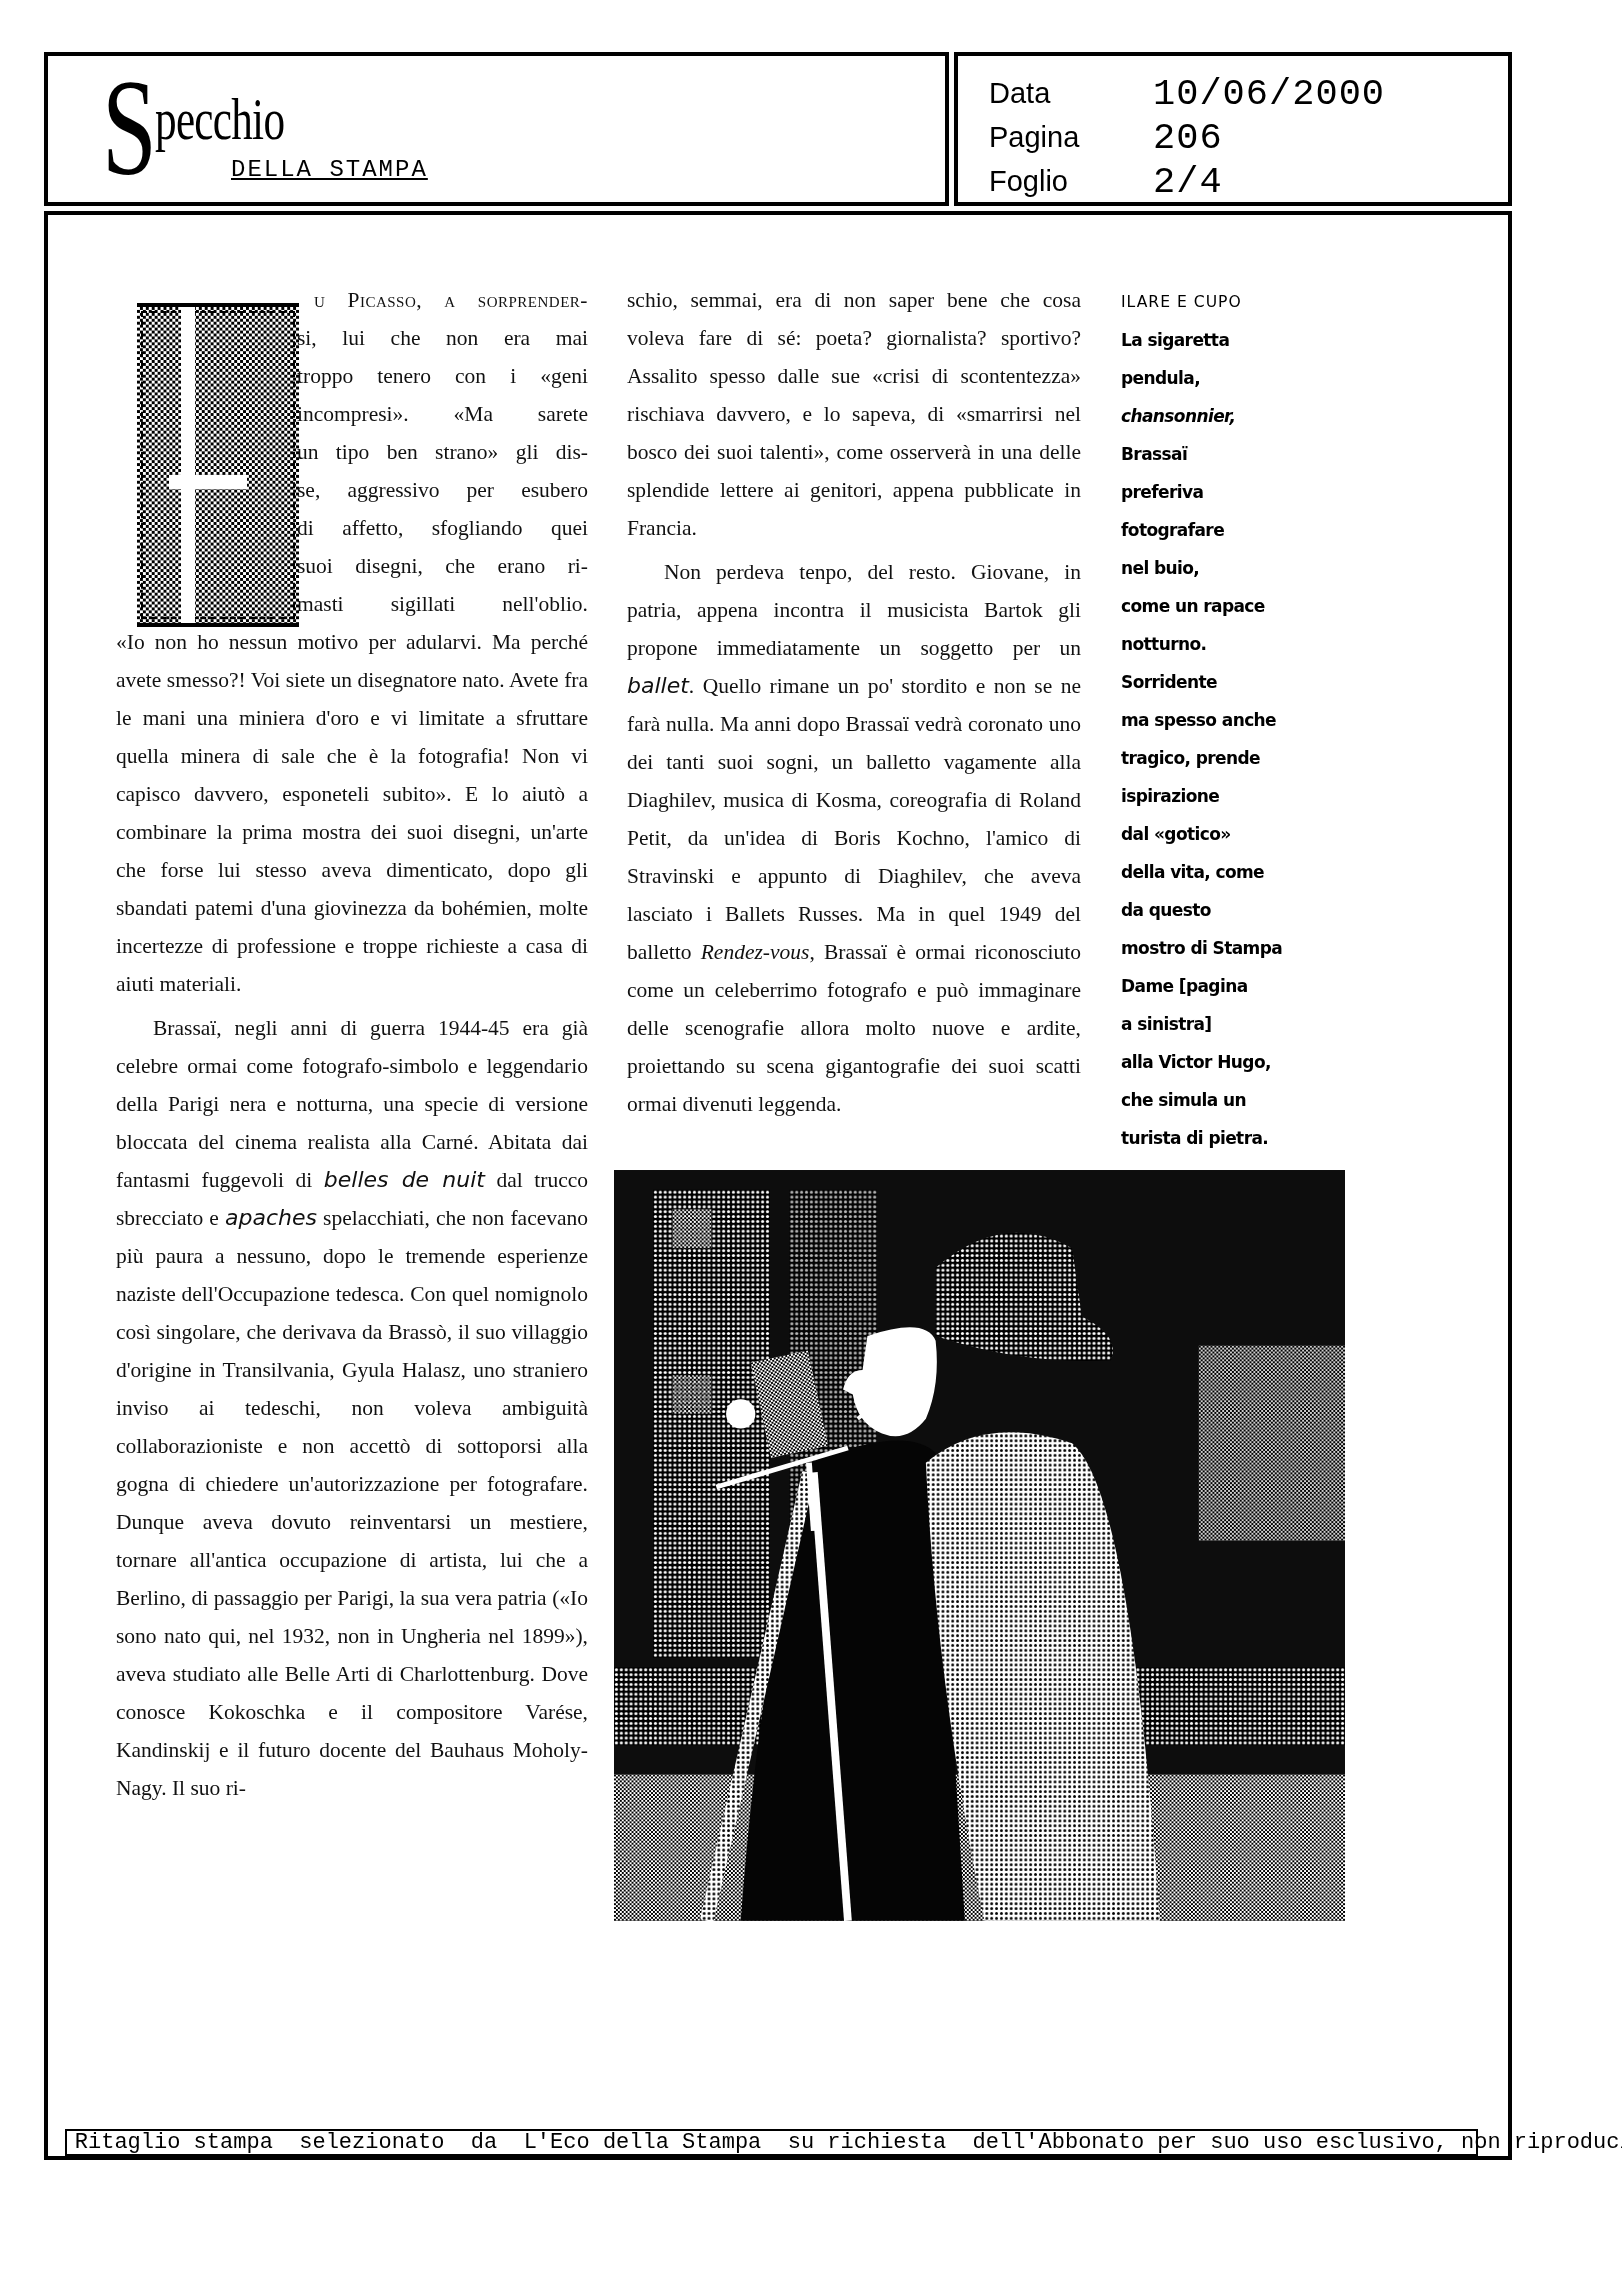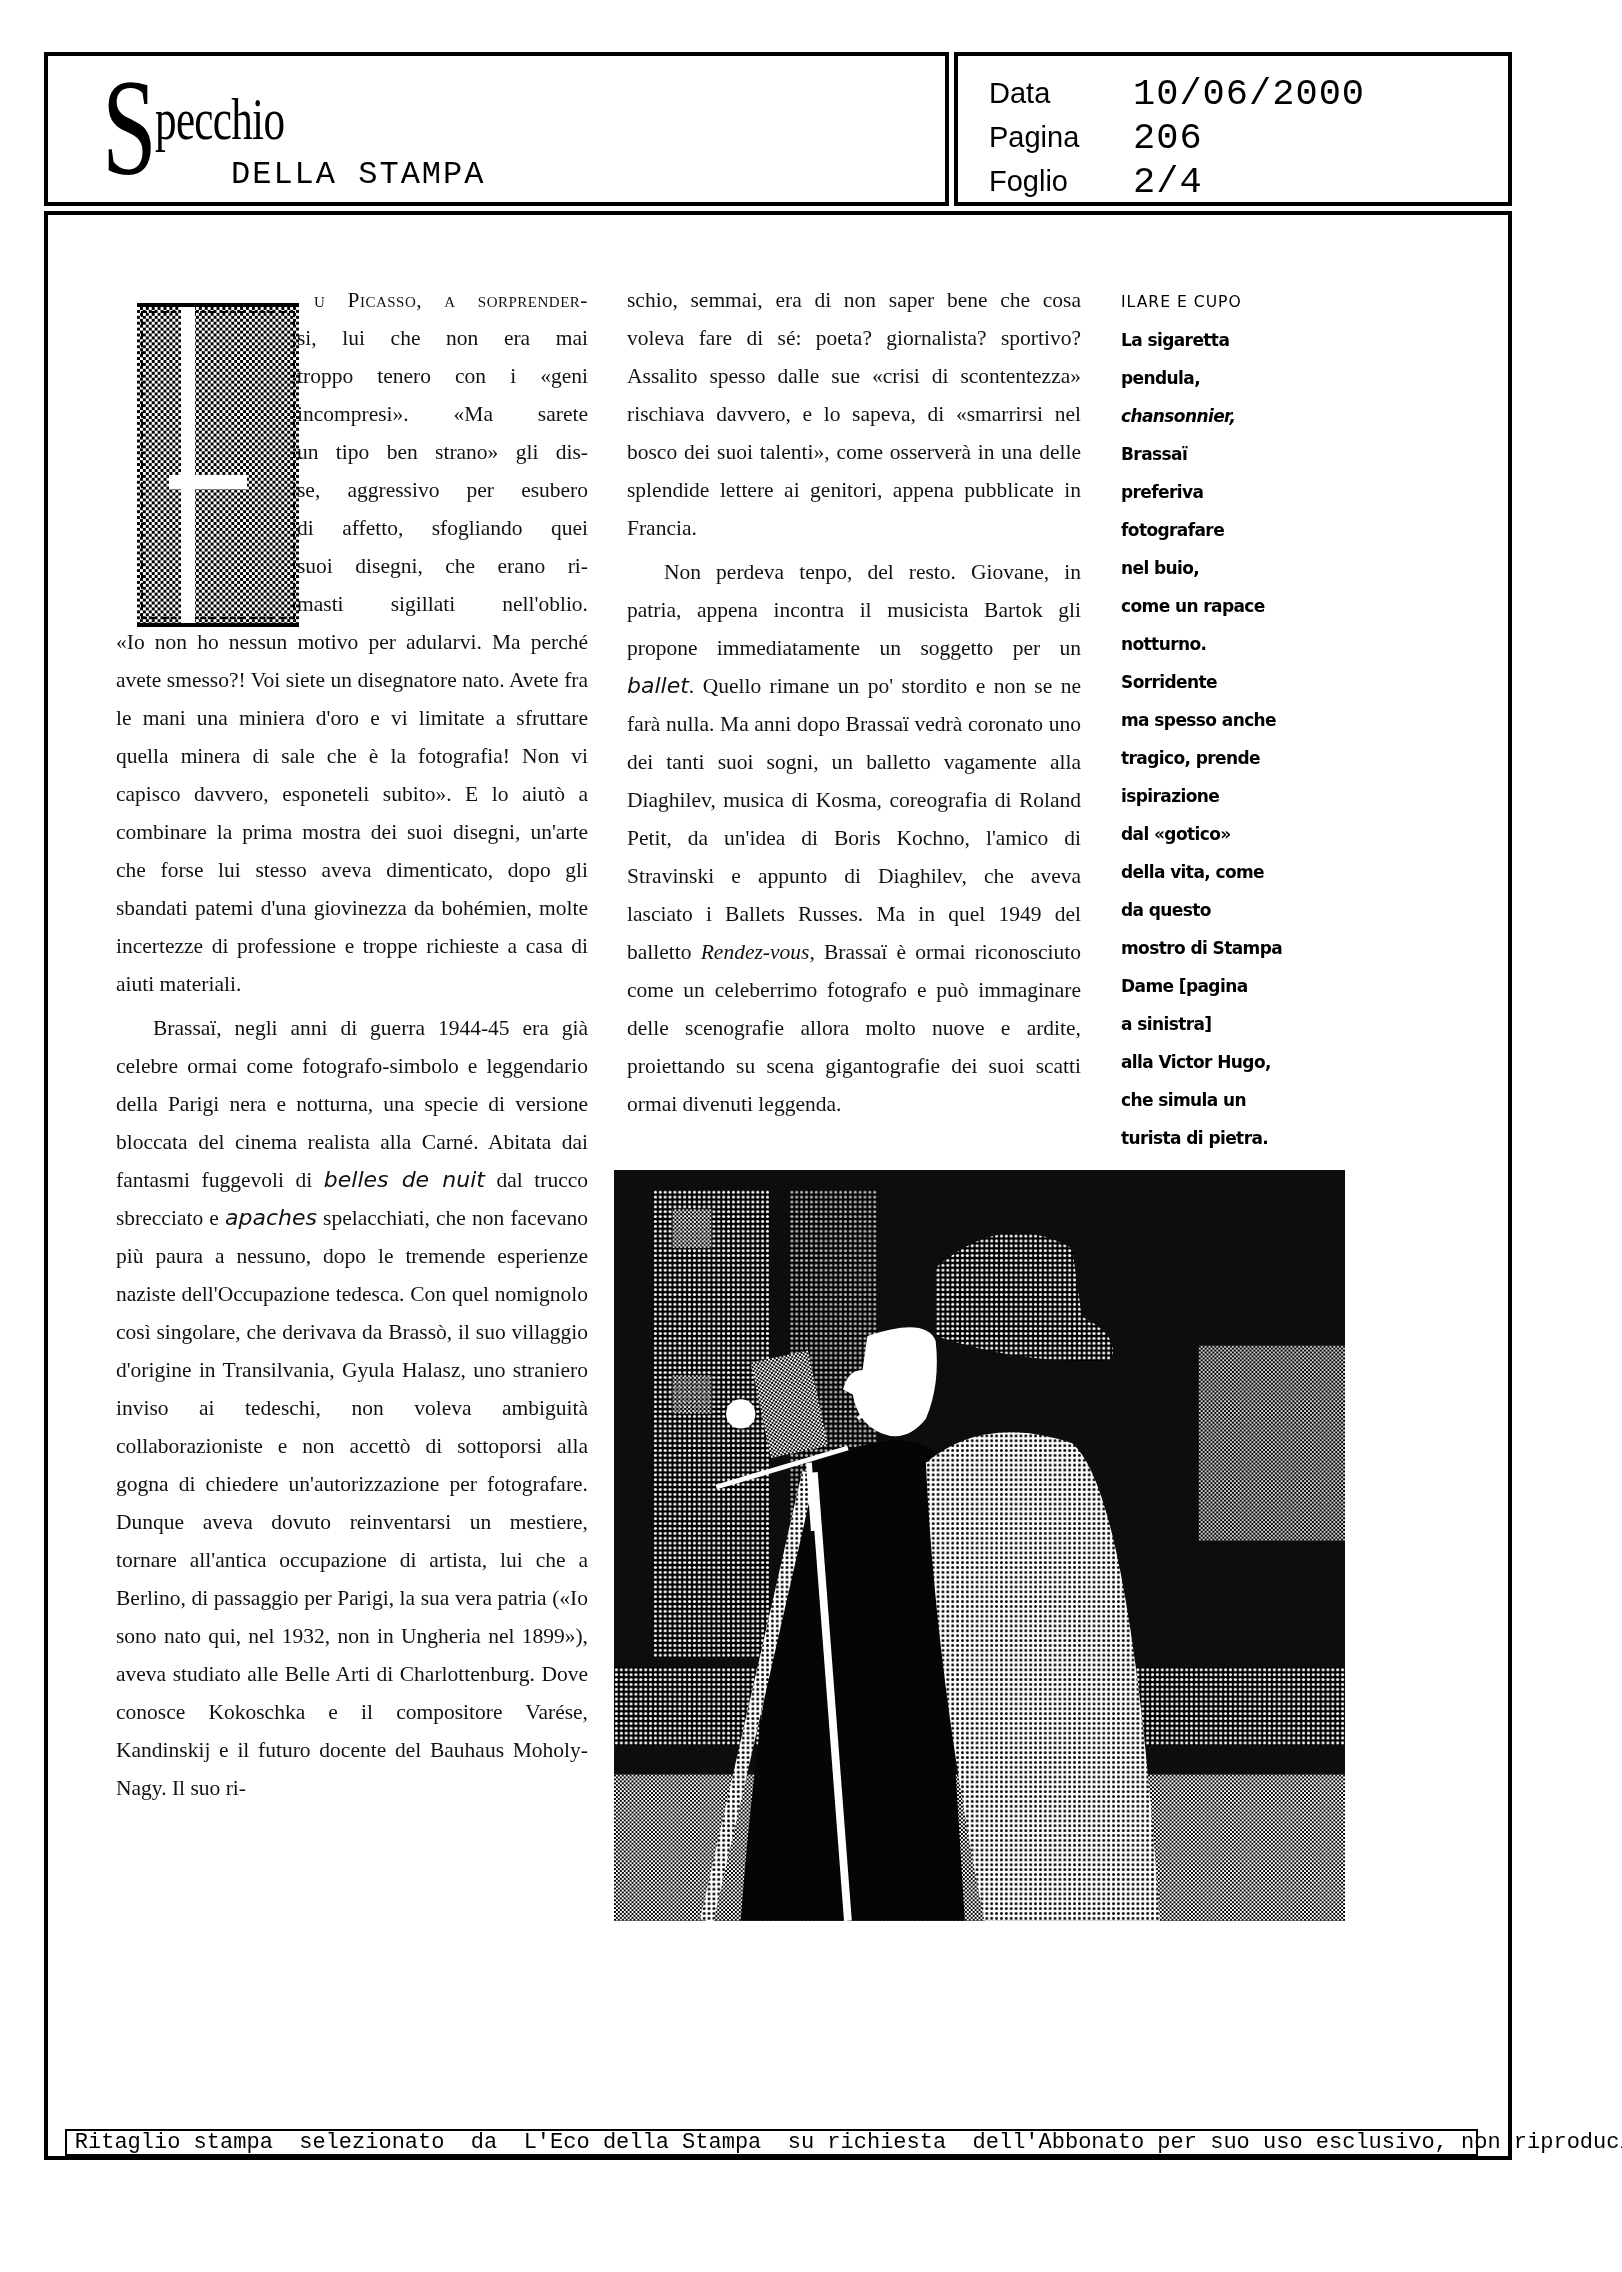--- a/index.html
+++ b/index.html
@@ -7,25 +7,25 @@
 
   .box { position: absolute; border: 4.9px solid #000; box-sizing: border-box; background: #fff; }
 
   
   #masthead { left: 44px; top: 52px; width: 905px; height: 154px; }
   .mast-S { position: absolute; left: 54px; top: 3.9px; font-family: "Liberation Serif", serif;
             font-size: 137px; line-height: 137px; font-weight: normal; transform: scaleX(0.72); transform-origin: left top; }
   .mast-rest { position: absolute; left: 107px; top: 33px; font-family: "Liberation Serif", serif;
                font-size: 60px; line-height: 60px; transform: scaleX(0.72); transform-origin: left top; letter-spacing: -1px; }
   .mast-sub { position: absolute; left: 183px; top: 100px; font-family: "Liberation Mono", monospace;
-              font-size: 32px; letter-spacing: 2px; }
+              font-size: 24px; letter-spacing: 2px; text-decoration: underline; }
 
   
   #meta { left: 954px; top: 52px; width: 558px; height: 154px; padding: 15.6px 0 0 31px; }
-  .meta-row { display: flex; height: 44px; align-items: center; }
+  .meta-row { display: flex; height: 44px; align-items: center; gap: 20px; }
   .meta-label { width: 144px; font-family: "Liberation Sans", sans-serif; font-size: 29px; }
   .meta-value { font-family: "Liberation Mono", monospace; font-size: 37px; letter-spacing: 1px; }
 
   
   #main { left: 44px; top: 211px; width: 1468px; height: 1949px; }
 
   .col { position: absolute; font-family: "Liberation Serif", serif; font-size: 21.5px; line-height: 38px;
          text-align: justify; color: #111; }
   .col p { margin: 0; }
   .col p.indent { text-indent: 37px; margin-top: 5.9px; }

